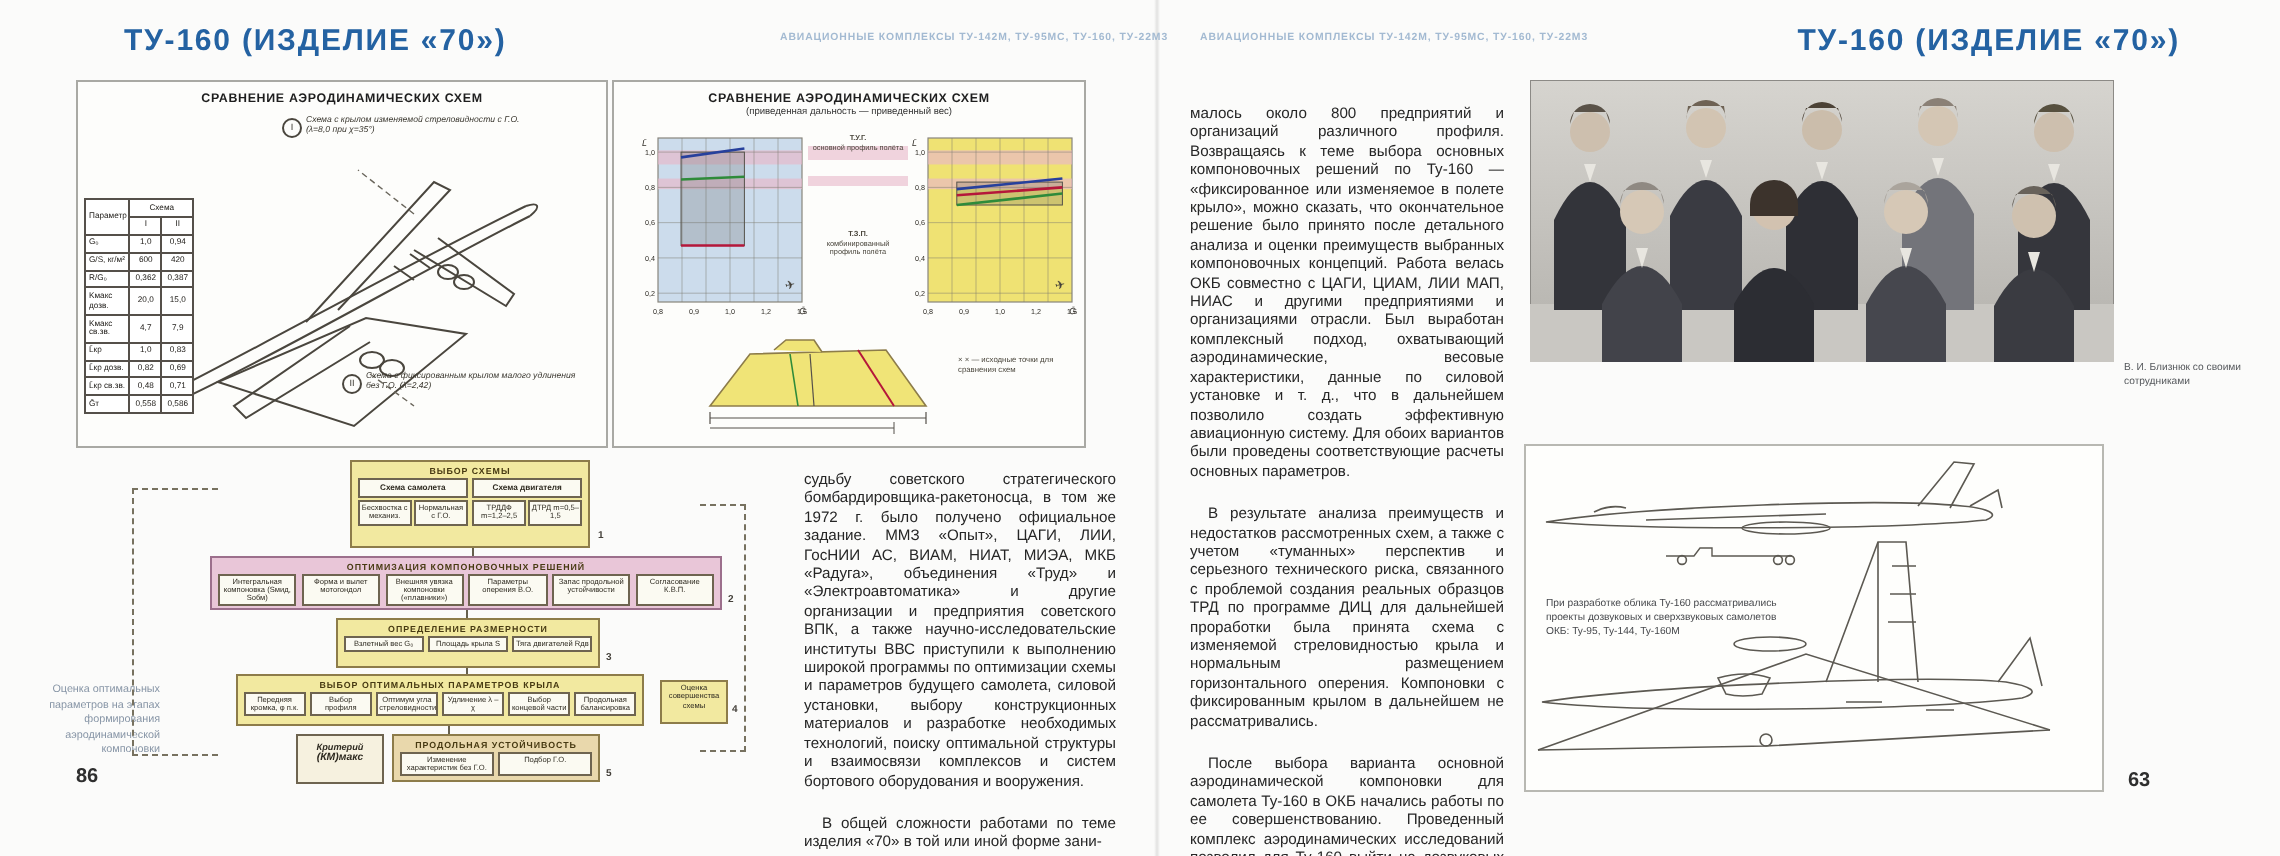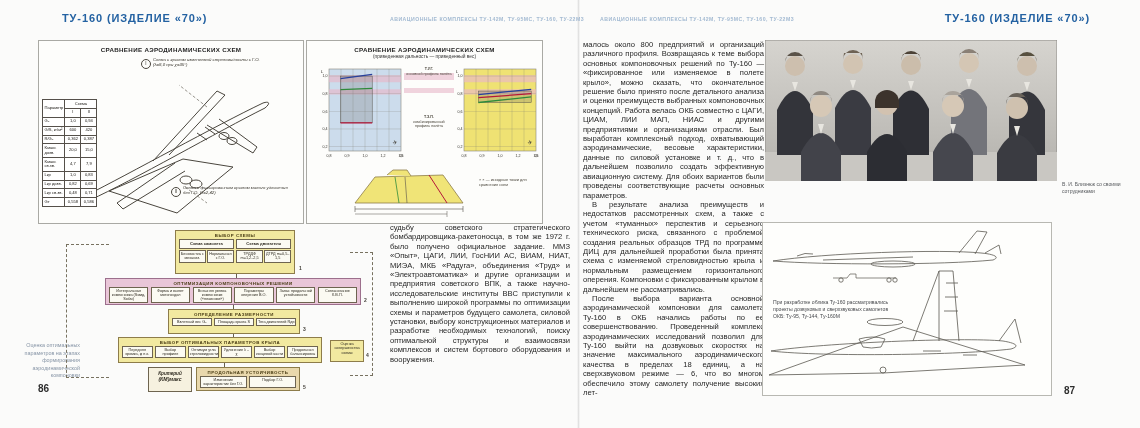--- a/index.html
+++ b/index.html
@@ -1,24 +1,24 @@
 <!DOCTYPE html>
 <html><head>
 <meta charset="utf-8">
 <style>
   html,body{margin:0;padding:0}
   body{width:1140px;height:428px;position:relative;background:#fbfbfa;font-family:"Liberation Sans",sans-serif;overflow:hidden}
-  .pagetitle{position:absolute;font-size:11px;font-weight:bold;color:#2462a2;letter-spacing:.9px;white-space:nowrap}
+  .pagetitle{position:absolute;font-size:15px;font-weight:bold;color:#2462a2;letter-spacing:.9px;white-space:nowrap}
   .runtitle{position:absolute;font-size:5.2px;font-weight:bold;color:#a3bad2;letter-spacing:.45px;white-space:nowrap}
   .gutter{position:absolute;left:577px;top:0;width:3px;height:428px;background:linear-gradient(90deg,rgba(0,0,0,0),rgba(0,0,0,.10),rgba(0,0,0,0))}
   .figbox{position:absolute;border:1px solid #a9a9a4;background:#fdfdfb}
   .figtitle{font-size:6.2px;font-weight:bold;letter-spacing:.35px;text-align:center;color:#1e1e1e;margin-top:5px}
   .figsub{font-size:4.8px;text-align:center;color:#333;margin-top:1px}
   .bodytext{position:absolute;font-size:7.6px;line-height:9.4px;color:#262626;text-align:justify}
-  .bodytext p{margin:0}
+  .bodytext p{margin:12px}
   .bodytext p.ind{text-indent:9px}
   .pagenum{position:absolute;font-size:10px;font-weight:bold;color:#2e2e2e}
   .margincap{position:absolute;font-size:5.4px;line-height:7.6px;color:#8795a6;text-align:right}
   .photocap{position:absolute;font-size:5.1px;line-height:6.8px;color:#55585c}
   .drawcap{position:absolute;font-size:5.1px;line-height:7px;color:#46484c}
   table.cmp{position:absolute;border-collapse:collapse;background:#fff}
   table.cmp td{border:.6px solid #55504a;font-size:4.1px;line-height:4.7px;padding:1.6px 1px;text-align:center;color:#23201c;min-width:13px}
   table.cmp td.lbl{text-align:left;padding-left:1.5px}
   .ann{position:absolute;font-size:4.3px;line-height:5.4px;color:#3a372f;font-style:italic}
   .circ{position:absolute;width:8px;height:8px;border:.7px solid #4a463e;border-radius:50%;font-size:4.6px;line-height:8px;text-align:center;color:#3a372f}
@@ -319,20 +319,21 @@
 <div class="vl" style="left:224px;top:363px;height:4px"></div>
 
 <div class="stage" style="left:299px;top:265px">1</div>
 <div class="stage" style="left:364px;top:297px">2</div>
 <div class="stage" style="left:303px;top:326px">3</div>
 <div class="stage" style="left:366px;top:352px">4</div>
 <div class="stage" style="left:303px;top:384px">5</div>
 
 <div class="bodytext" style="left:390px;top:223px;width:180px;height:180px">
   <p>судьбу советского стратегического бомбардировщика-ракетоносца, в том же 1972 г. было получено официальное задание. ММЗ «Опыт», ЦАГИ, ЛИИ, ГосНИИ АС, ВИАМ, НИАТ, МИЭА, МКБ «Радуга», объединения «Труд» и «Электроавтоматика» и другие организации и предприятия советского ВПК, а также научно-исследовательские институты ВВС приступили к выполнению широкой программы по оптимизации схемы и параметров будущего самолета, силовой установки, выбору конструкционных материалов и разработке необходимых технологий, поиску оптимальной структуры и взаимосвязи комплексов и систем бортового оборудования и вооружения.</p>
+  <p class="ind">В общей сложности работами по теме изделия «70» в той или иной форме зани-</p>
 </div>
 
 <div class="pagenum" style="left:38px;top:383px">86</div>
 
 <div class="runtitle" style="left:600px;top:16px;width:160px">АВИАЦИОННЫЕ КОМПЛЕКСЫ ТУ-142М, ТУ-95МС, ТУ-160, ТУ-22М3</div>
 <div class="pagetitle" style="right:50px;top:12px;text-align:right">ТУ-160 (ИЗДЕЛИЕ «70»)</div>
 
 <div class="bodytext" style="left:583px;top:40px;width:181px;height:370px">
   <p>малось около 800 предприятий и организаций различного профиля. Возвращаясь к теме выбора основных компоновочных решений по Ту-160 — «фиксированное или изменяемое в полете крыло», можно сказать, что окончательное решение было принято после детального анализа и оценки преимуществ выбранных компоновочных концепций. Работа велась ОКБ совместно с ЦАГИ, ЦИАМ, ЛИИ МАП, НИАС и другими предприятиями и организациями отрасли. Был выработан комплексный подход, охватывающий аэродинамические, весовые характеристики, данные по силовой установке и т. д., что в дальнейшем позволило создать эффективную авиационную систему. Для обоих вариантов были проведены соответствующие расчеты основных параметров.</p>
   <p class="ind">В результате анализа преимуществ и недостатков рассмотренных схем, а также с учетом «туманных» перспектив и серьезного технического риска, связанного с проблемой создания реальных образцов ТРД по программе ДИЦ для дальнейшей проработки была принята схема с изменяемой стреловидностью крыла и нормальным размещением горизонтального оперения. Компоновки с фиксированным крылом в дальнейшем не рассматривались.</p>
@@ -417,13 +418,13 @@
       <path d="M96,116 q14,-4 26,0 l-4,8 q-10,2 -18,0 z"></path>
       <ellipse cx="122" cy="99" rx="18" ry="3.5"></ellipse>
       <path d="M236,118 L252,96 L258,120"></path>
       <circle cx="120" cy="147" r="3"></circle>
       <path d="M160,128 h18 M200,132 h14"></path>
     </g>
   </svg>
   <div class="drawcap" style="left:10px;top:76px;width:116px">При разработке облика Ту-160 рассматривались проекты дозвуковых и сверхзвуковых самолетов ОКБ: Ту-95, Ту-144, Ту-160М</div>
 </div>
 
-<div class="pagenum" style="left:1064px;top:385px">87</div>
+<div class="pagenum" style="left:1064px;top:385px">63</div>
 
 </body></html>

